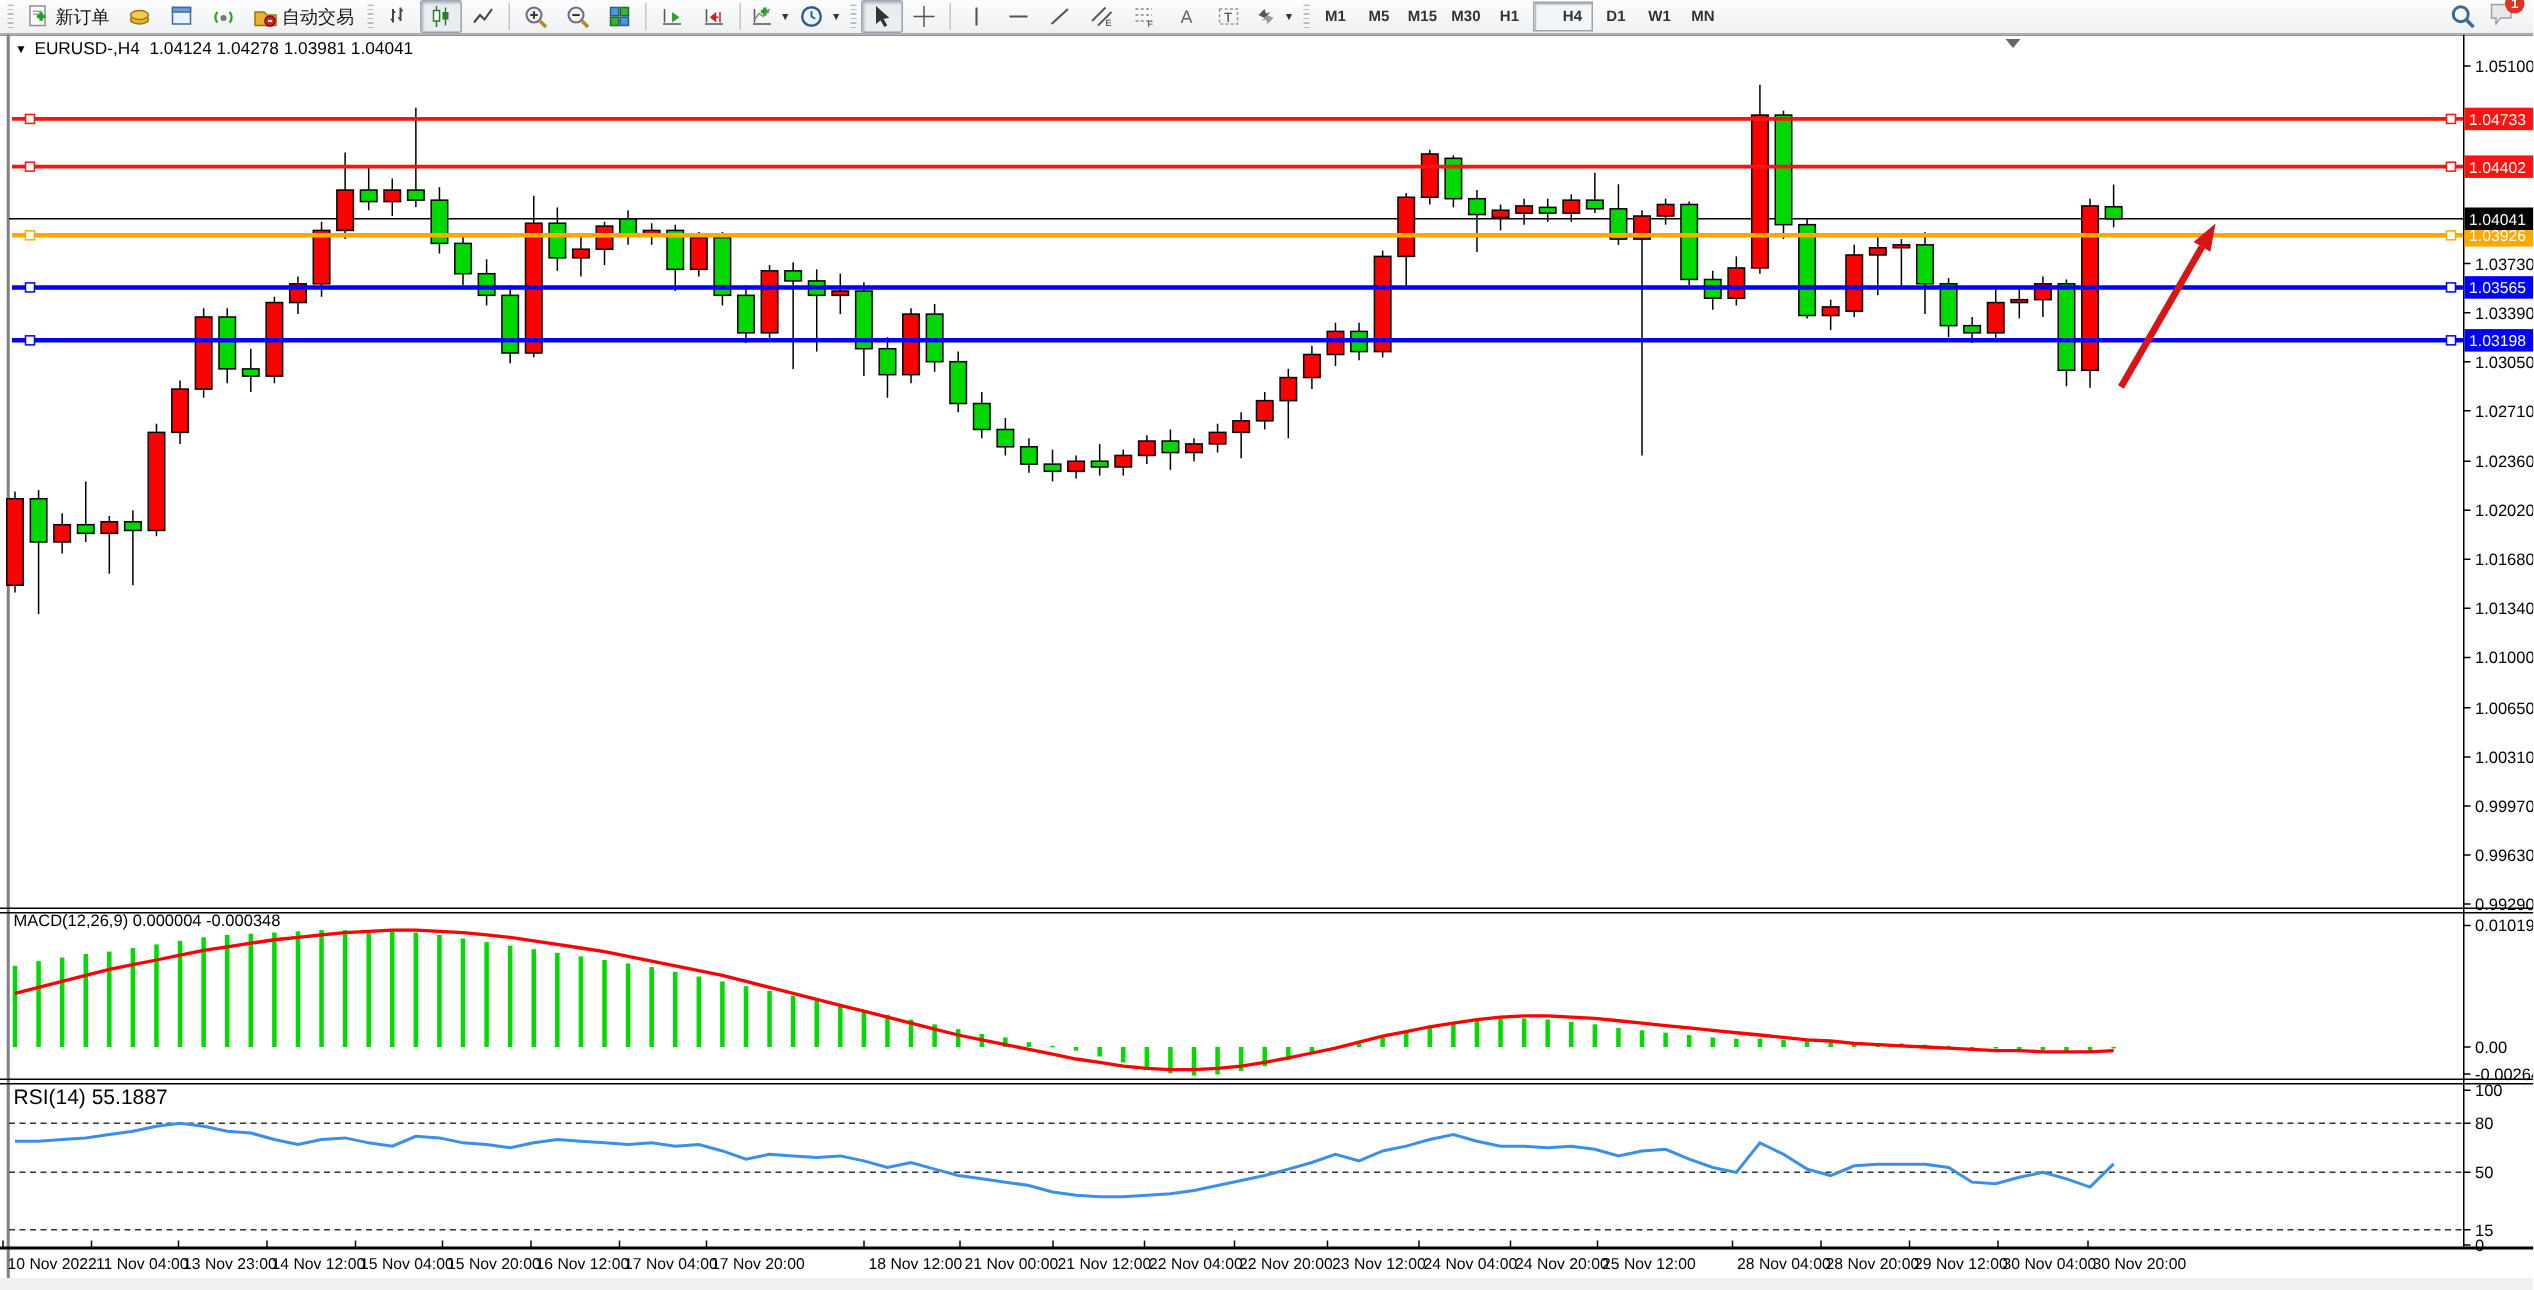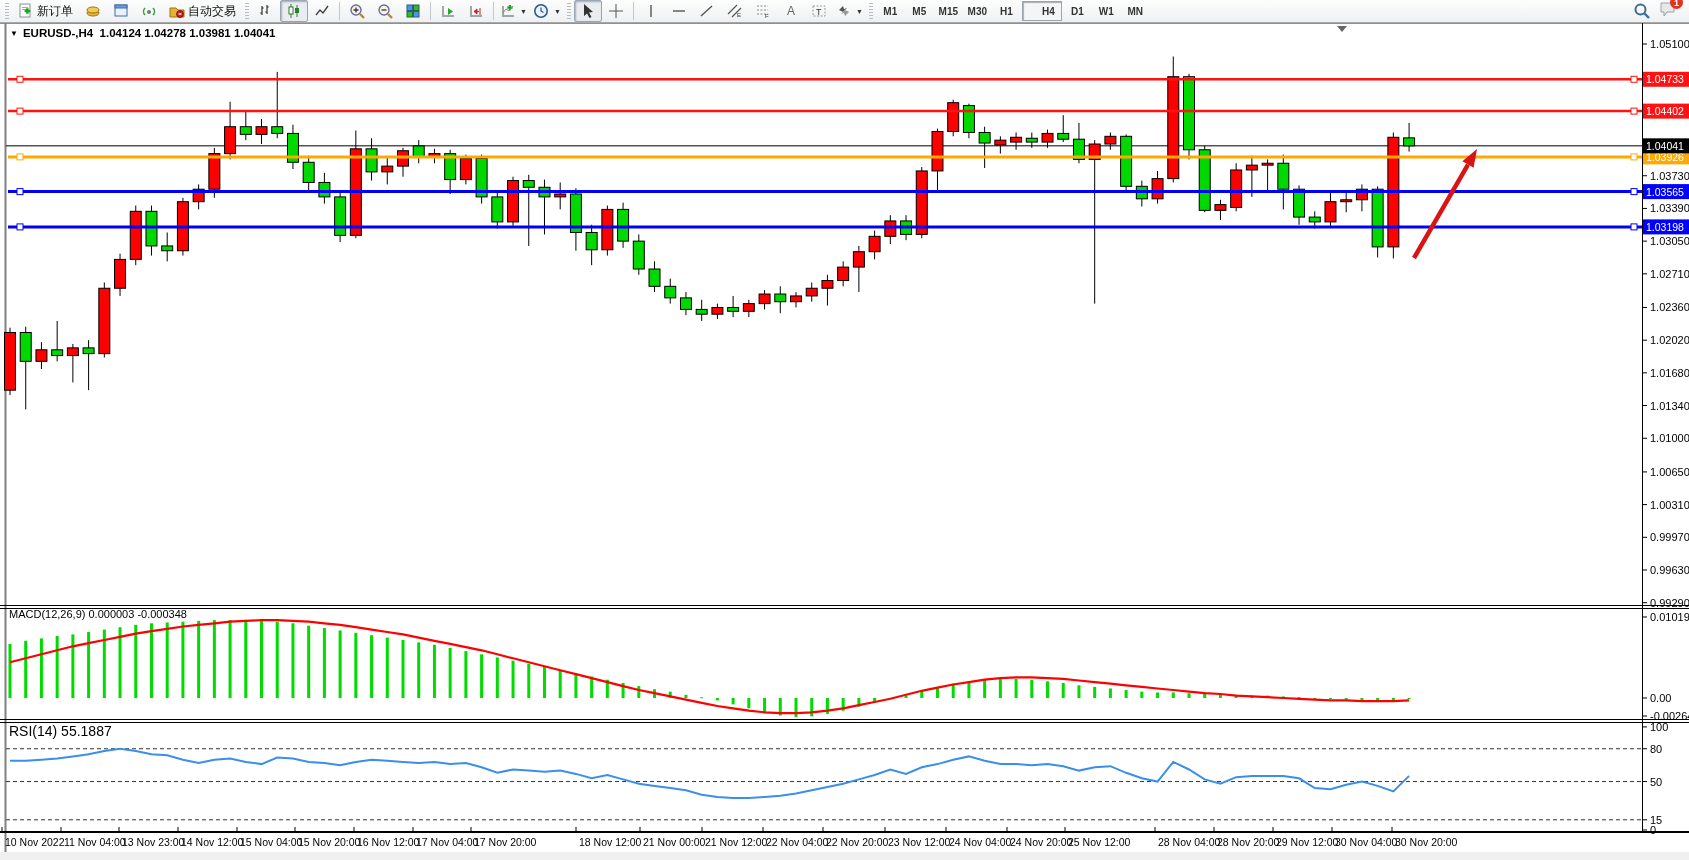--- a/index.html
+++ b/index.html
@@ -19,21 +19,21 @@
   .tlabel{font-size:12px;color:#111;white-space:nowrap;}
   .caret{font-size:7px;color:#333;margin-left:1px;}
   .tf-btn{min-width:25px;height:18px;display:flex;align-items:center;justify-content:center;
           font-size:10px;font-weight:bold;color:#333;border:1px solid transparent;margin:16px 1px;}
   .tf-btn.active{background:#f3f5f7;border:1px solid #9aa5af;box-shadow:inset 1px 1px 1px rgba(0,0,0,.3);padding-left:13px;}
   #tb-right{margin-left:auto;display:flex;align-items:center;gap:8px;padding-right:10px;}
   .badge{position:absolute;right:-6px;top:-5px;width:13px;height:13px;border-radius:50%;
          background:#e03423;color:#fff;font-size:9px;font-weight:bold;
          display:flex;align-items:center;justify-content:center;}
   
-  #chart-title{position:absolute;left:10px;top:27px;font-size:11.5px;font-weight:bold;color:#000;z-index:4;text-align:right;}
+  #chart-title{position:absolute;left:10px;top:27px;font-size:11.5px;font-weight:normal;color:#000;z-index:4;text-align:right;}
   #chart-title .tri{font-size:8px;margin-right:5px;vertical-align:1px;}
   #macd-label{position:absolute;left:9px;top:608px;font-size:11px;color:#000;z-index:4;}
   #rsi-label{position:absolute;left:9px;top:723px;font-size:14px;color:#000;z-index:4;}
   svg text{font-family:"Liberation Sans",sans-serif;}
 </style>
 </head>
 <body>
 
 <div id="stage">
 
@@ -238,21 +238,21 @@
             <path d="M2 2h13v9H8l-3 4v-4H2z" fill="#e8e8e8" stroke="#9aa0a8"></path>
           </svg>
         <div class="badge">1</div>
       </div>
     </div>
   </div>
 
   <div id="chart-title">
     <span class="tri">▼</span><span>EURUSD-,H4</span>&nbsp;&nbsp;<span>1.04124 1.04278 1.03981 1.04041</span>
   </div>
-  <div id="macd-label">MACD(12,26,9) 0.000003 -0.000348</div>
+  <div id="macd-label">MACD(12,26,9) 0.000004 -0.000348</div>
   <div id="rsi-label">RSI(14) 55.1887</div>
 
   <svg id="cv" width="1689" height="860" style="position:absolute;left:0;top:0;">
       <rect x="0" y="23" width="1689" height="829" fill="#ffffff"></rect>
       <rect x="0" y="852" width="1689" height="8" fill="#f0f0f0"></rect>
       <line x1="0" y1="23.5" x2="1689" y2="23.5" stroke="#909090"></line>
       <line x1="5.5" y1="23" x2="5.5" y2="852" stroke="#808080" stroke-width="2"></line>
       <line x1="1642.5" y1="23" x2="1642.5" y2="832" stroke="#000"></line>
       <line x1="0" y1="605.5" x2="1689" y2="605.5" stroke="#000"></line>
       <line x1="0" y1="608.5" x2="1689" y2="608.5" stroke="#000"></line>

